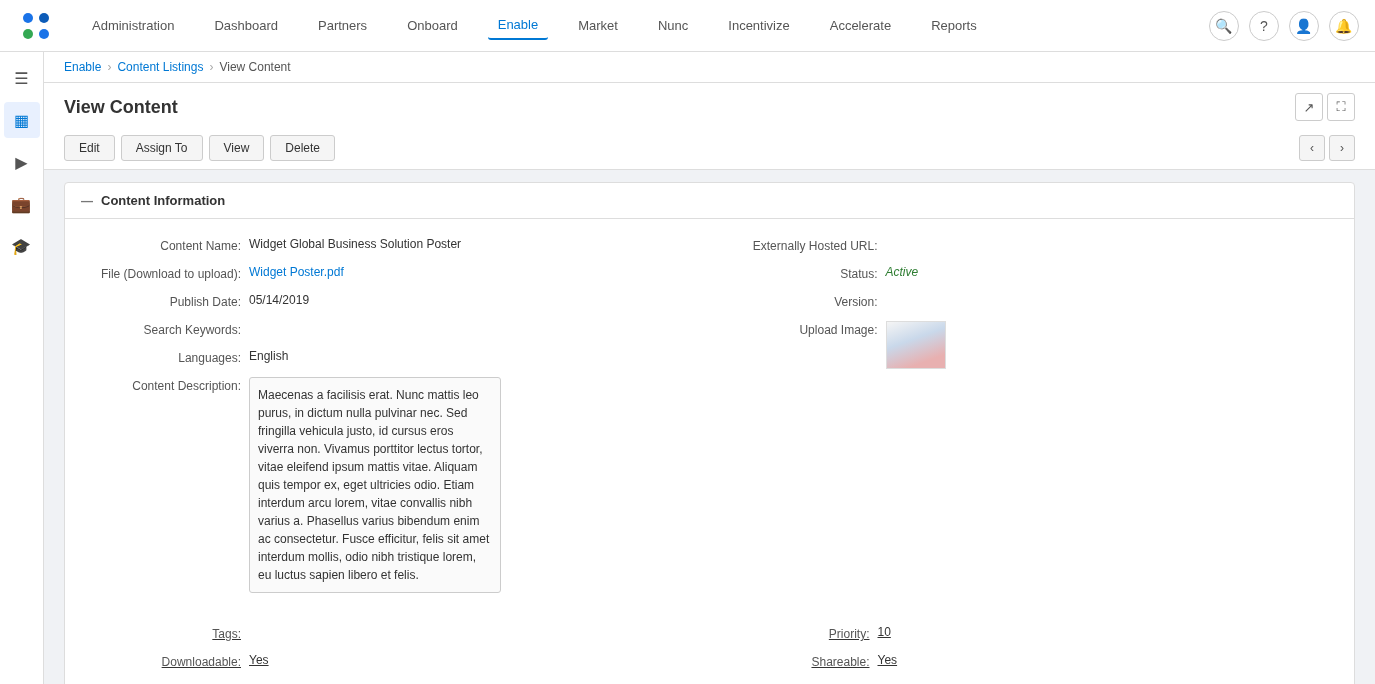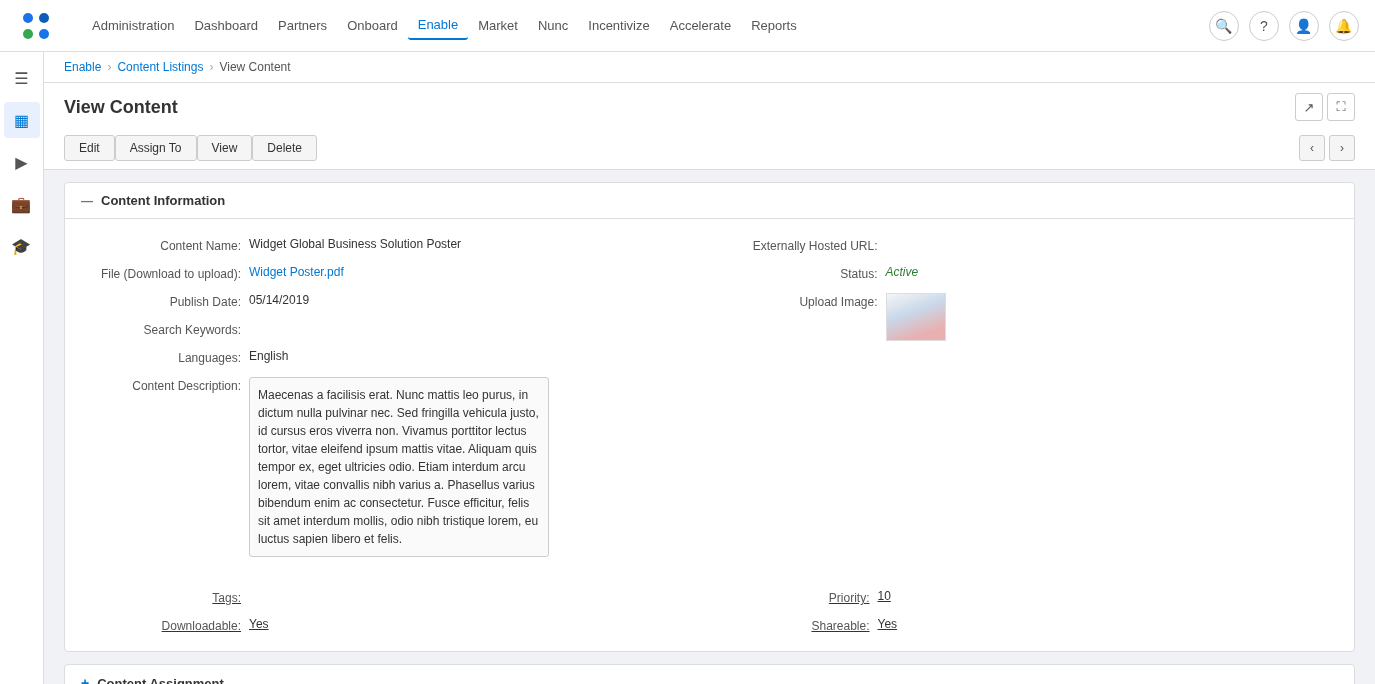--- a/index.html
+++ b/index.html
@@ -22,21 +22,21 @@
     }
     .logo-icon {
       width: 40px;
       height: 40px;
       margin-right: 6px;
     }
     .nav-links {
       display: flex;
       align-items: center;
       flex: 1;
-      gap: 0;
+      gap: 20px;
     }
     .nav-link {
       padding: 6px 10px;
       color: #555;
       text-decoration: none;
       font-size: 13px;
       cursor: pointer;
       border-radius: 3px;
     }
     .nav-link.active {
@@ -154,21 +154,21 @@
     
     .button-bar {
       padding: 8px 20px;
       background: #fff;
       border-bottom: 1px solid #ddd;
       display: flex;
       gap: 6px;
       align-items: center;
       justify-content: space-between;
     }
-    .button-group { display: flex; gap: 0; }
+    .button-group { display: flex; gap: 6px; }
     .btn {
       padding: 5px 14px;
       border: 1px solid #ccc;
       border-radius: 3px;
       background: #f5f5f5;
       cursor: pointer;
       font-size: 12px;
       color: #333;
     }
     .nav-btns { display: flex; gap: 4px; }
@@ -233,21 +233,21 @@
     .field-value a { color: #0078d4; text-decoration: none; }
     .field-value.green { color: #2e7d32; font-style: italic; }
 
     .description-box {
       border: 1px solid #ccc;
       border-radius: 3px;
       padding: 8px;
       font-size: 12px;
       color: #333;
       line-height: 1.5;
-      width: 300px;
+      width: 252px;
       background: #fafafa;
     }
 
     .upload-image-area {
       display: flex;
       flex-direction: column;
       align-items: flex-start;
     }
     .thumbnail {
       width: 60px;
@@ -416,20 +416,24 @@
         <div>
           <div class="field-row">
             <span class="field-label">Externally Hosted URL:</span>
             <span class="field-value"></span>
           </div>
           <div class="field-row">
             <span class="field-label">Status:</span>
             <span class="field-value green">Active</span>
           </div>
           <div class="field-row">
+            <span class="field-label">Version:</span>
+            <span class="field-value"></span>
+          </div>
+          <div class="field-row">
             <span class="field-label">Upload Image:</span>
             <div class="upload-image-area">
               <div class="thumbnail">
                 <div class="thumbnail-inner"></div>
               </div>
             </div>
           </div>
         </div>
       </div>
 

